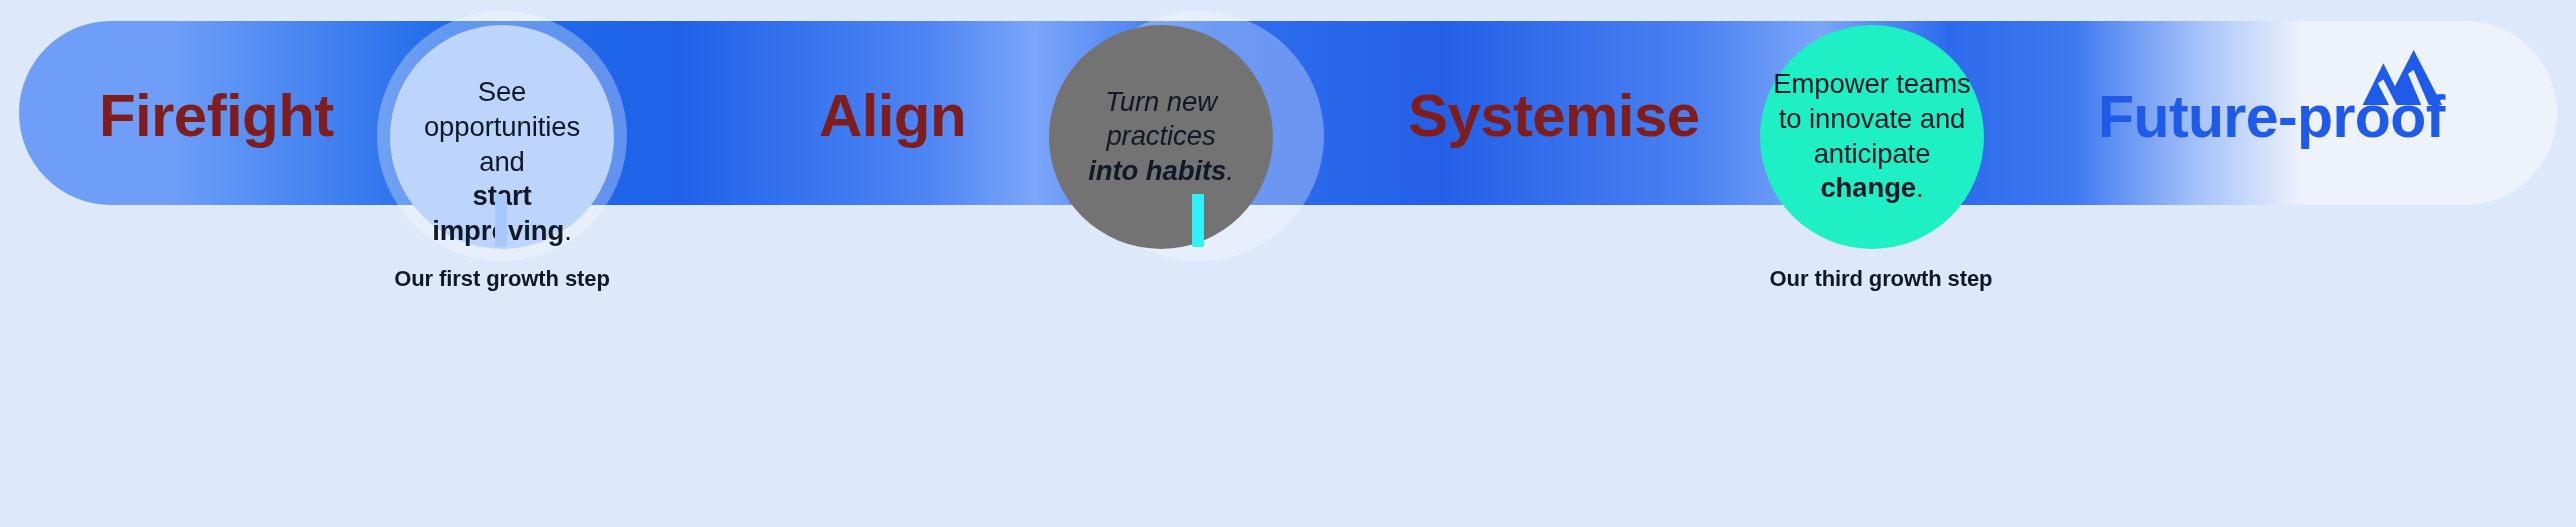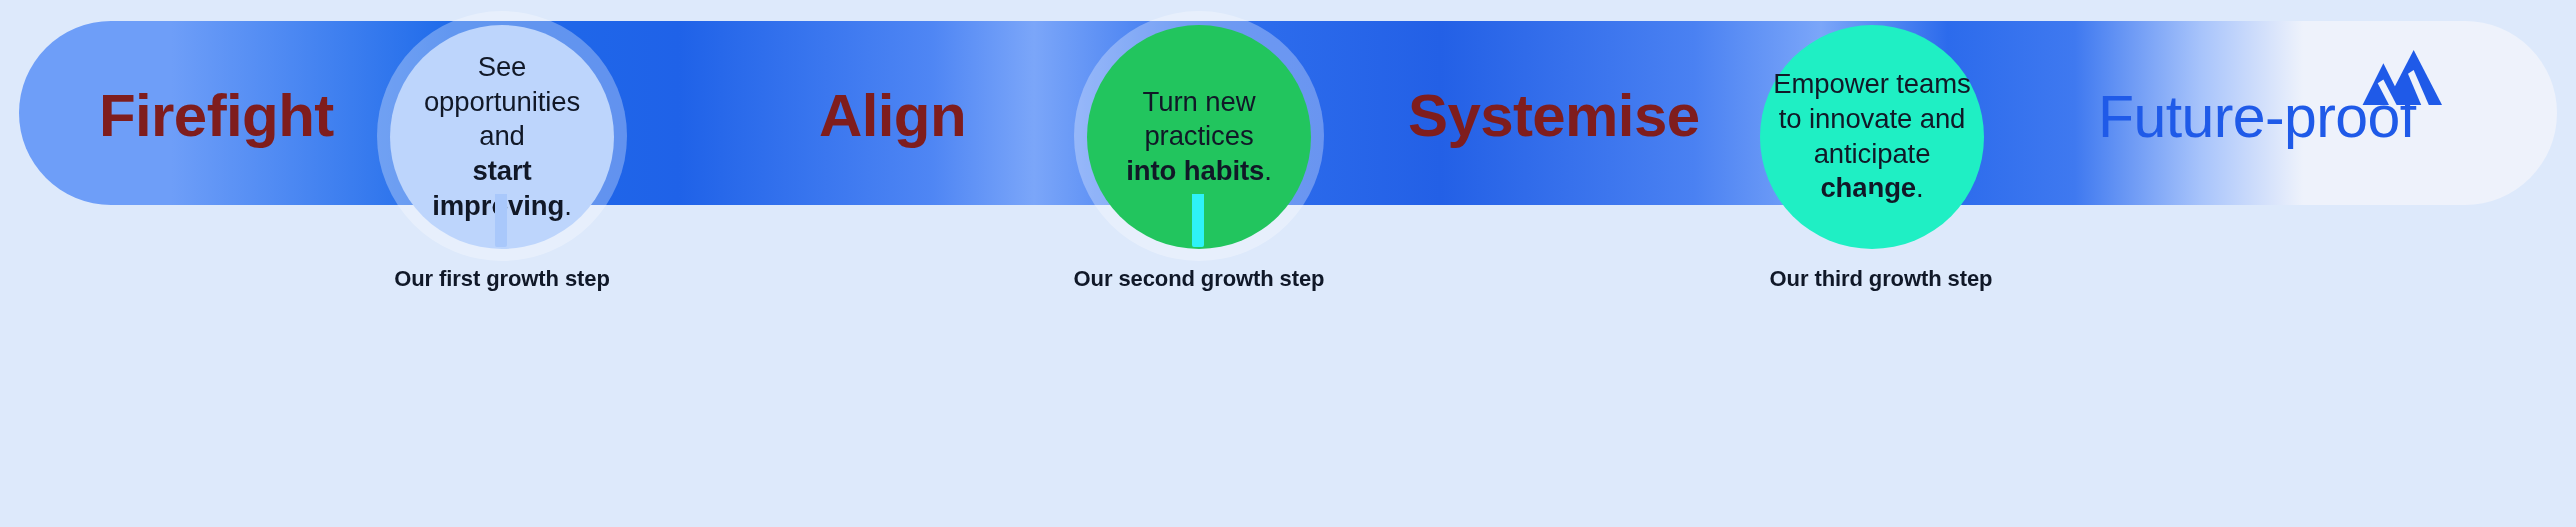--- a/index.html
+++ b/index.html
@@ -50,24 +50,24 @@
     font-size:27.5px;
     font-weight:400;
     color:#111827;
     letter-spacing:-0.1px;
     padding:0 13.3px;
   }
   .node-label b{font-weight:700;}
 
   
   #ring1{left:377px;top:11.4px;width:250px;height:250px;}
-  #circle1{left:390px;top:24.6px;width:224px;height:224px;background:#bdd5fc;}
+  #circle1{left:390px;top:24.6px;width:224px;height:224px;background:#bdd5fc;align-items:flex-end;}
   
   #ring2{left:1074px;top:11.4px;width:250px;height:250px;}
-  #circle2{left:1087px;top:24.6px;width:224px;height:224px;background:#22c55e;}
+  #circle2{left:1049px;top:24.6px;width:224px;height:224px;background:#737373;font-style:italic;}
   
   #circle3{left:1760px;top:24.6px;width:224px;height:224px;background:#1fefc4;}
 
   
   .stage-word{
     position:absolute;
     color:#7f1d1d;
     font-size:60px;
     font-weight:700;
     letter-spacing:-0.6px;
@@ -76,21 +76,21 @@
   }
   #word-firefight{left:99px;}
   #word-align{left:819px;}
   #word-systemise{left:1408px;}
 
   #word-futureproof{
     position:absolute;
     left:2098px;top:83px;
     color:#1f5ae8;
     font-size:59px;
-    font-weight:400;
+    font-weight:700;
     letter-spacing:-0.6px;
     white-space:nowrap;
   }
 
   
   #logo{position:absolute;left:2355px;top:50px;width:88px;height:55px;}
 
   
   .connector{position:absolute;width:12.3px;height:53px;top:194px;border-radius:0 0 1.9px 1.9px;}
   #conn1{left:495px;background:#a9c8fb;}
@@ -146,21 +146,20 @@
 
   <div class="ring" id="ring2"></div>
   <div class="node" id="circle2">
     <div class="node-label">
       <span>Turn new</span><br>
       <span>practices</span><br>
       <b>into habits</b><span>.</span>
     </div>
   </div>
   <div class="connector" id="conn2"></div>
-  <div class="caption" id="cap2">Our second growth step</div>
 
   <div class="node" id="circle3">
     <div class="node-label">
       <span>Empower teams</span><br>
       <span>to innovate and</span><br>
       <span>anticipate </span><b>change</b><span>.</span>
     </div>
   </div>
   <div class="connector" id="conn3"></div>
   <div class="caption" id="cap3">Our third growth step</div>

